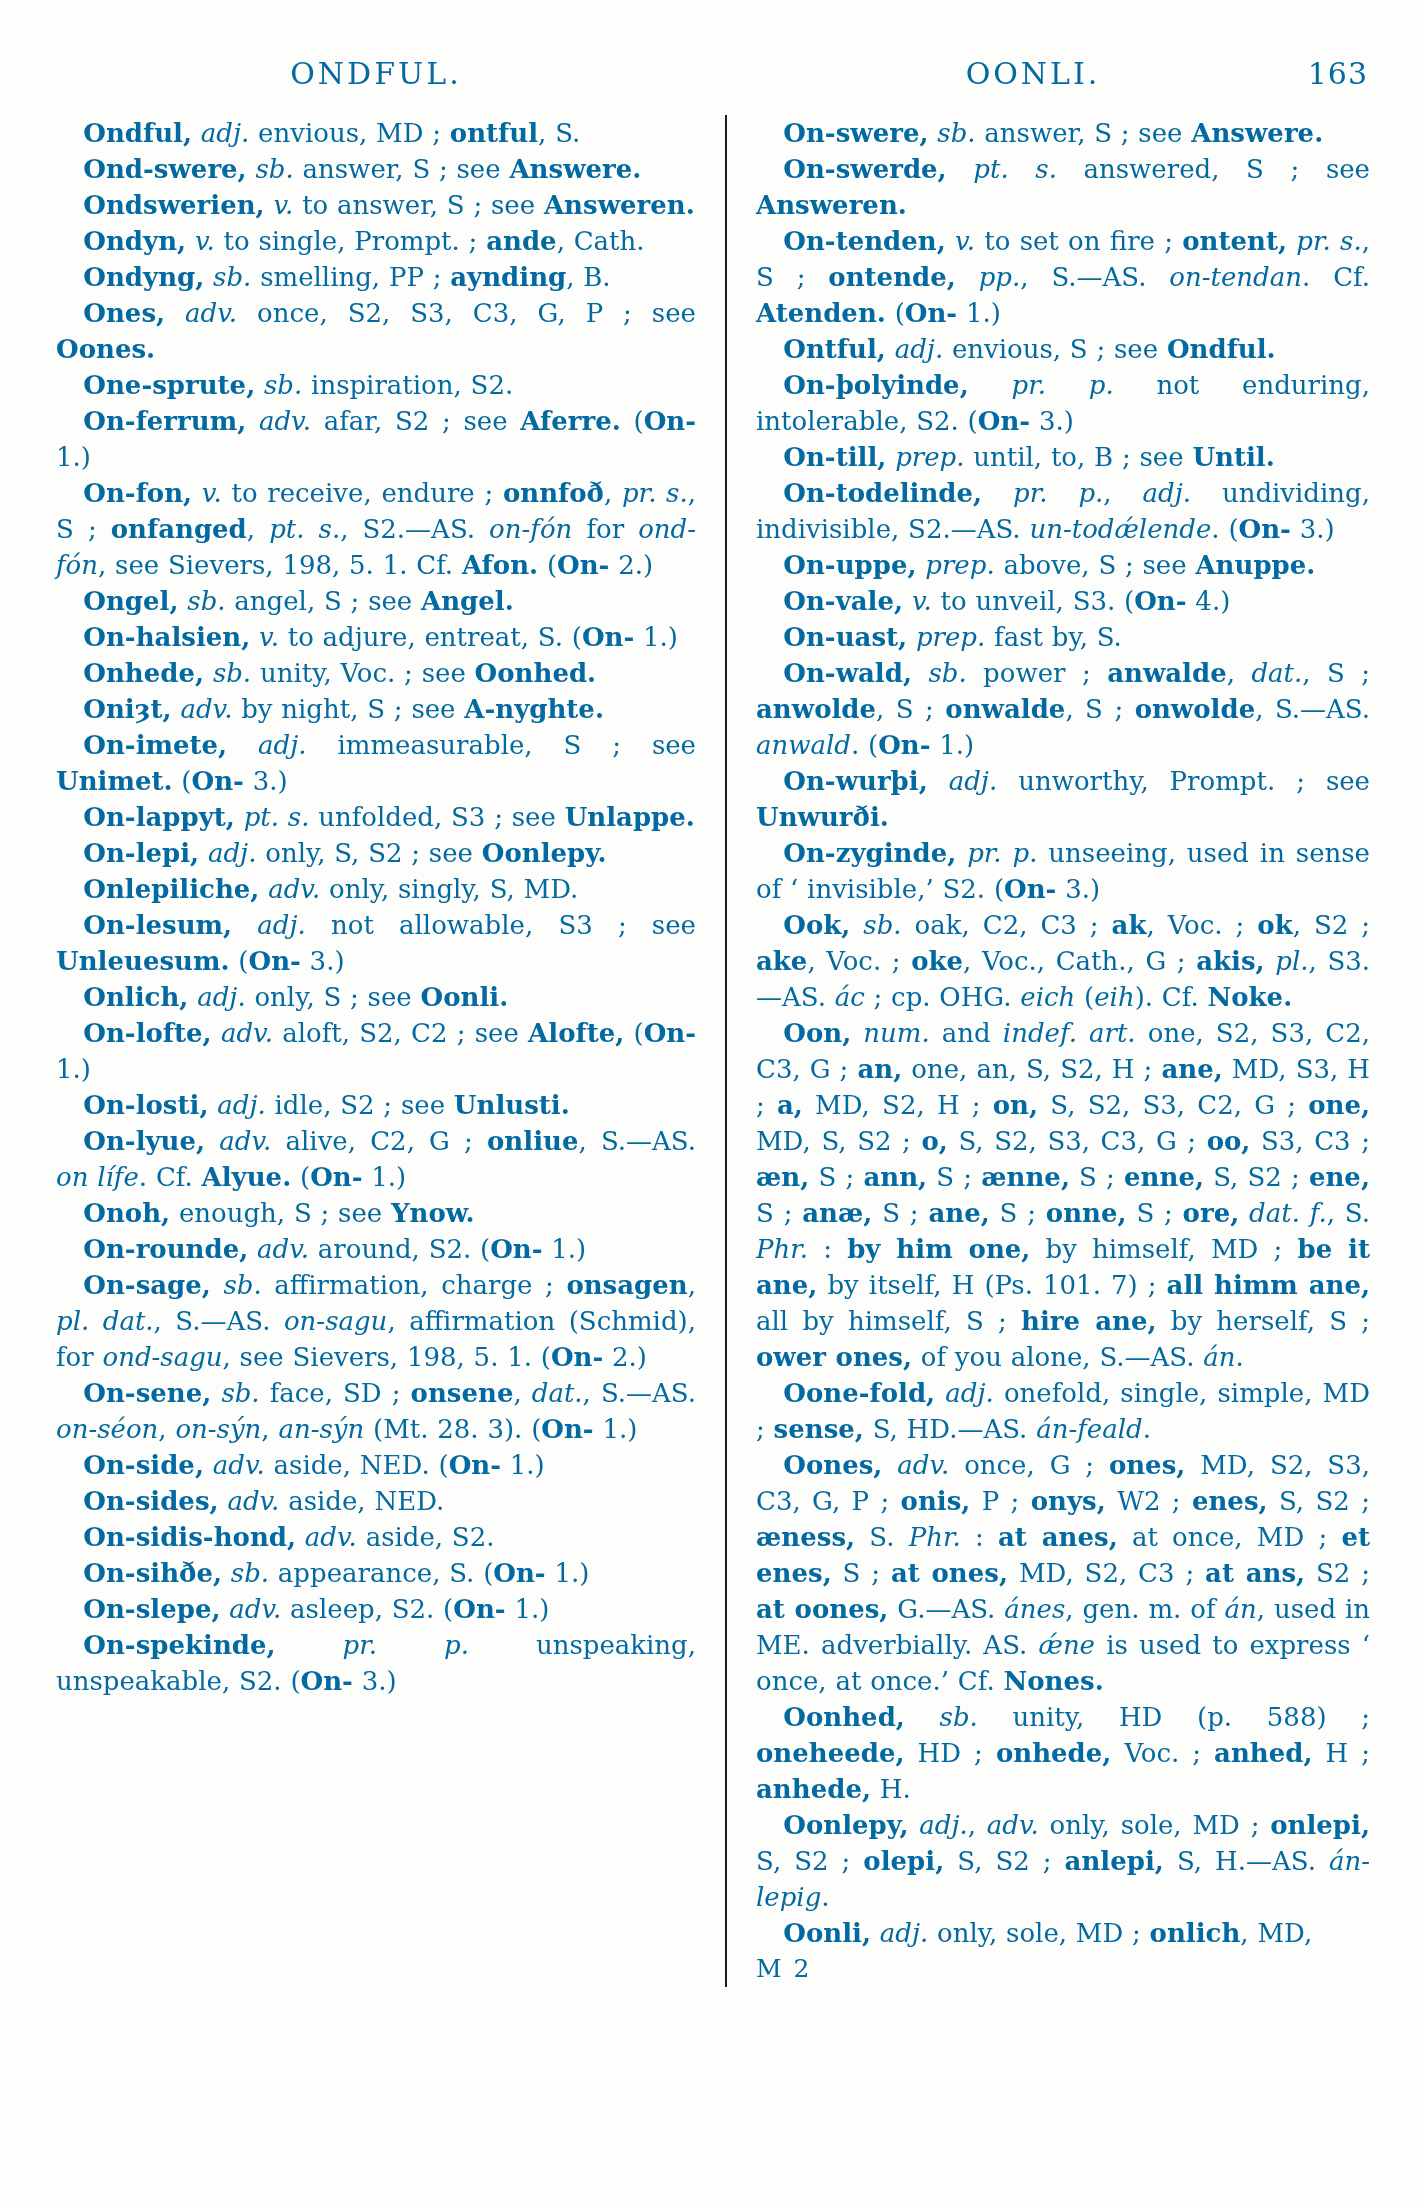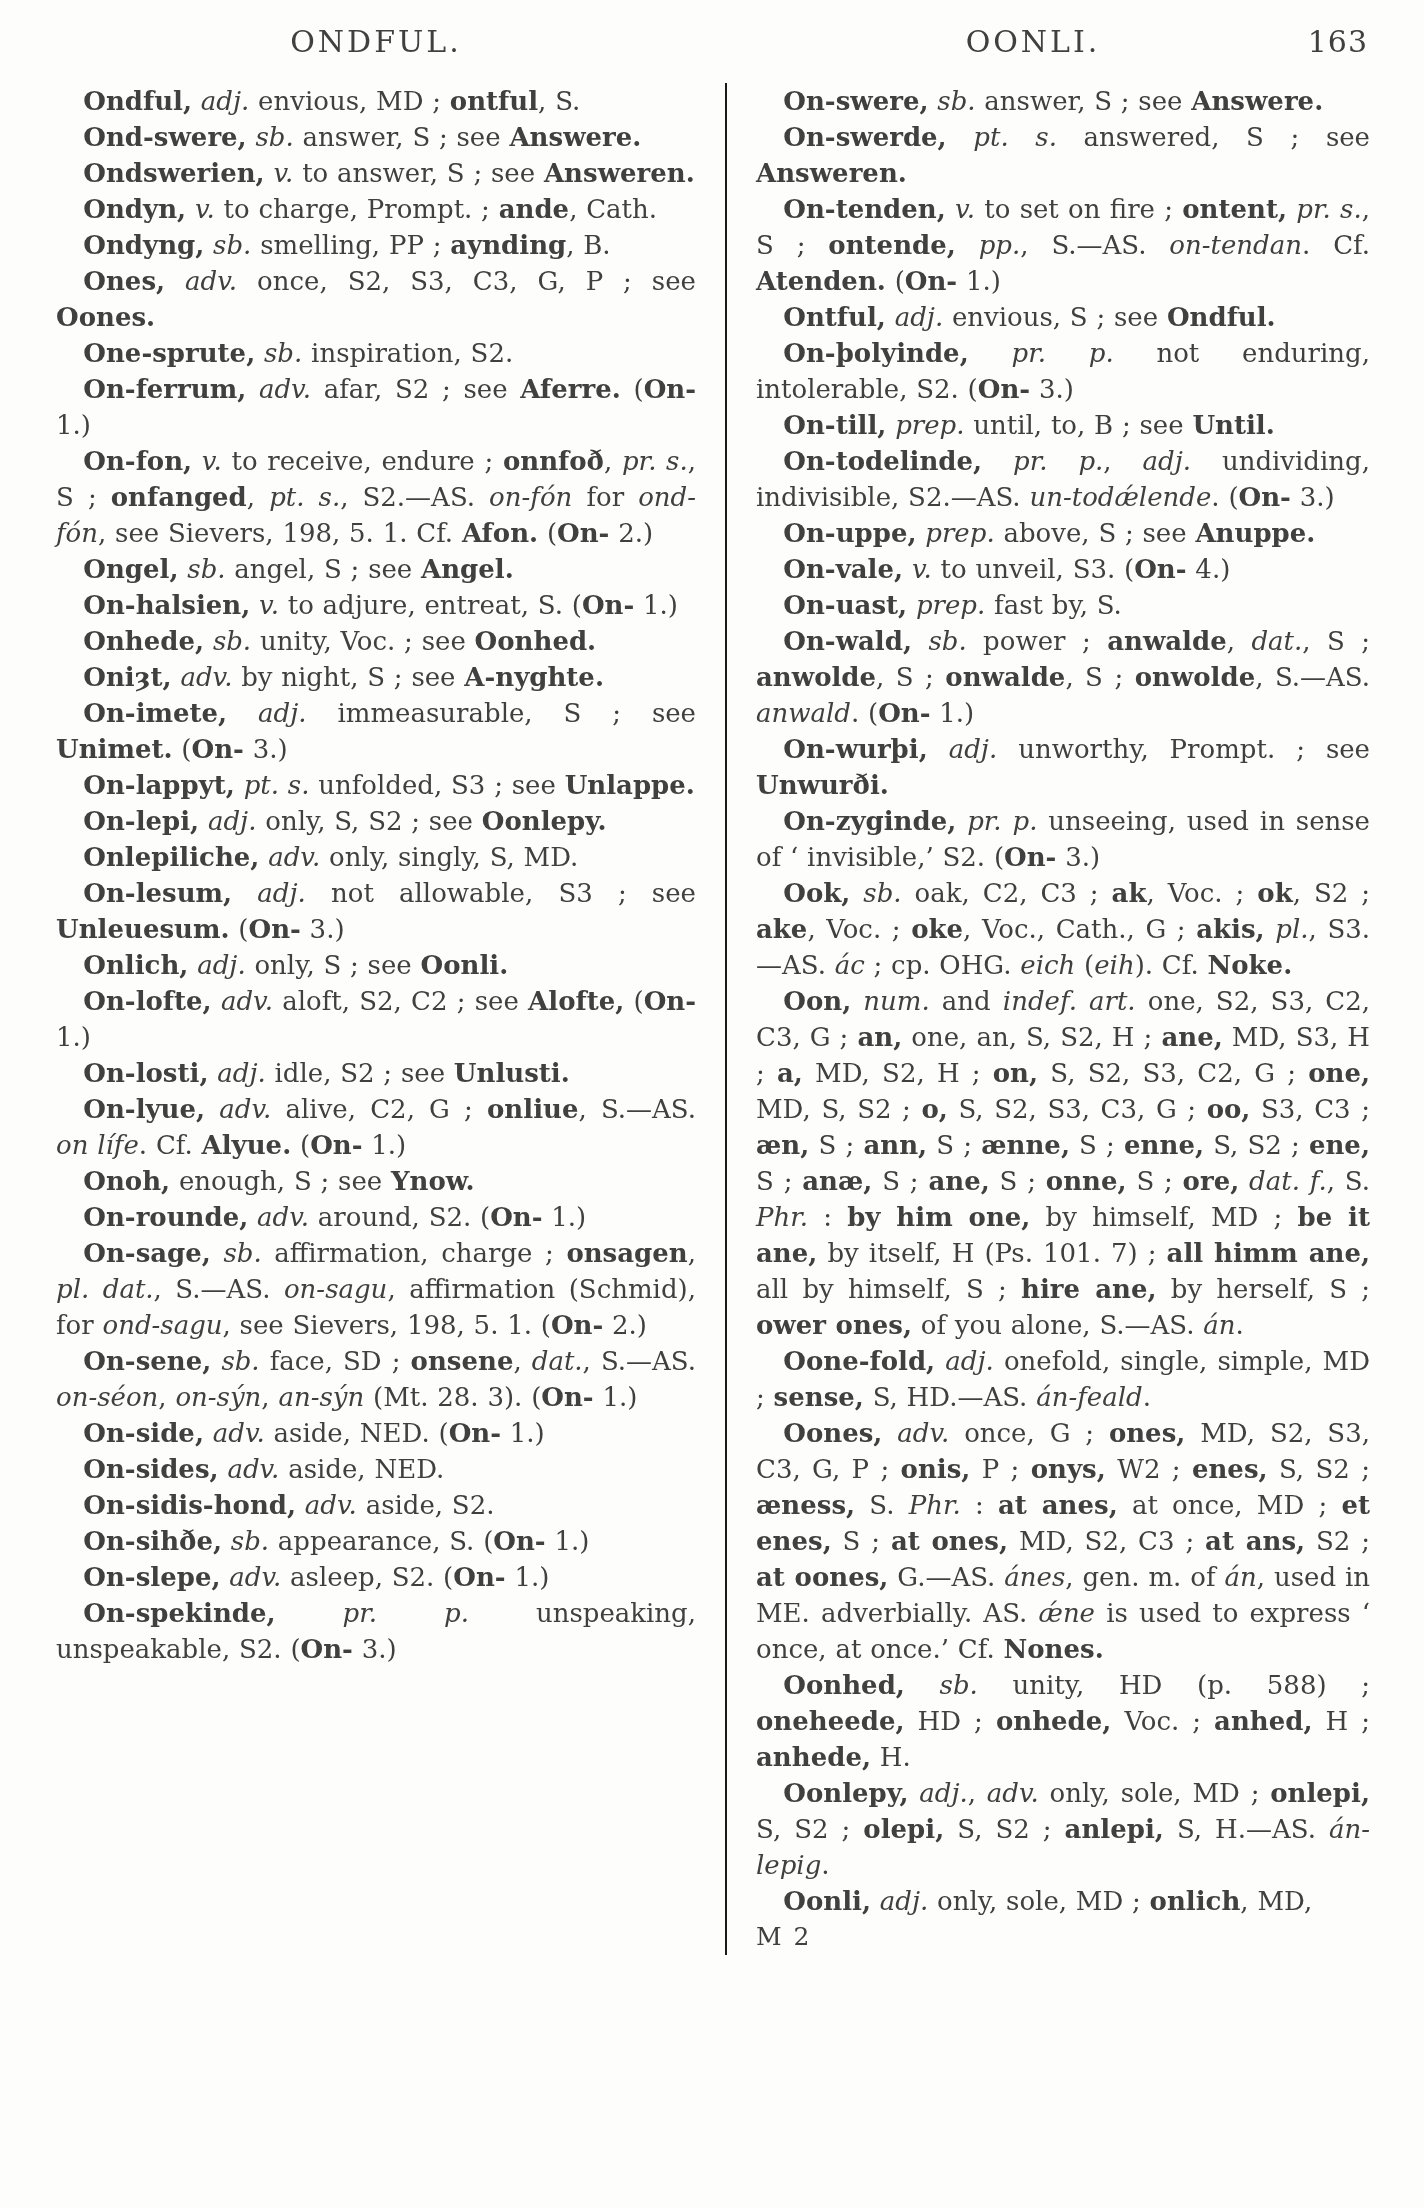--- a/index.html
+++ b/index.html
@@ -4,24 +4,24 @@
 <style>
   html, body {
     margin: 0;
     padding: 0;
     background: #f6f6f3;
   }
   .page {
     width: 1424px;
     height: 2208px;
     background: #fdfdfb;
-    color: #404040;
+    color: #0369a1;
     font-family: "DejaVu Serif", "Liberation Serif", serif;
     box-sizing: border-box;
-    padding: 24px 54px 0 56px;
+    padding: 56px 54px 0 56px;
     overflow: hidden;
   }
   .running-head {
     display: flex;
     align-items: baseline;
     font-size: 30px;
     margin-bottom: 24px;
   }
   .rh-left {
     width: 640px;
@@ -81,21 +81,21 @@
       <span class="rh-page">163</span>
     </div>
   </div>
 
   <div class="columns">
     <div class="col-left">
       <div class="entries">
           <p class="entry"><span class="seg-b">Ondful,</span><span class="seg-n"> </span><span class="seg-i">adj.</span><span class="seg-n"> envious, MD ; </span><span class="seg-b">ontful</span><span class="seg-n">, S.</span></p>
           <p class="entry"><span class="seg-b">Ond-swere,</span><span class="seg-n"> </span><span class="seg-i">sb.</span><span class="seg-n"> answer, S ; see </span><span class="seg-b">Answere.</span></p>
           <p class="entry"><span class="seg-b">Ondswerien,</span><span class="seg-n"> </span><span class="seg-i">v.</span><span class="seg-n"> to answer, S ; see </span><span class="seg-b">Answeren.</span></p>
-          <p class="entry"><span class="seg-b">Ondyn,</span><span class="seg-n"> </span><span class="seg-i">v.</span><span class="seg-n"> to charge, Prompt. ; </span><span class="seg-b">ande</span><span class="seg-n">, Cath.</span></p>
+          <p class="entry"><span class="seg-b">Ondyn,</span><span class="seg-n"> </span><span class="seg-i">v.</span><span class="seg-n"> to single, Prompt. ; </span><span class="seg-b">ande</span><span class="seg-n">, Cath.</span></p>
           <p class="entry"><span class="seg-b">Ondyng,</span><span class="seg-n"> </span><span class="seg-i">sb.</span><span class="seg-n"> smelling, PP ; </span><span class="seg-b">aynding</span><span class="seg-n">, B.</span></p>
           <p class="entry"><span class="seg-b">Ones,</span><span class="seg-n"> </span><span class="seg-i">adv.</span><span class="seg-n"> once, S2, S3, C3, G, P ; see </span><span class="seg-b">Oones.</span></p>
           <p class="entry"><span class="seg-b">One-sprute,</span><span class="seg-n"> </span><span class="seg-i">sb.</span><span class="seg-n"> inspiration, S2.</span></p>
           <p class="entry"><span class="seg-b">On-ferrum,</span><span class="seg-n"> </span><span class="seg-i">adv.</span><span class="seg-n"> afar, S2 ; see </span><span class="seg-b">Aferre.</span><span class="seg-n"> (</span><span class="seg-b">On-</span><span class="seg-n"> 1.)</span></p>
           <p class="entry"><span class="seg-b">On-fon,</span><span class="seg-n"> </span><span class="seg-i">v.</span><span class="seg-n"> to receive, endure ; </span><span class="seg-b">onnfoð</span><span class="seg-n">, </span><span class="seg-i">pr. s.</span><span class="seg-n">, S ; </span><span class="seg-b">onfanged</span><span class="seg-n">, </span><span class="seg-i">pt. s.</span><span class="seg-n">, S2.—AS. </span><span class="seg-i">on-fón</span><span class="seg-n"> for </span><span class="seg-i">ond-fón</span><span class="seg-n">, see Sievers, 198, 5. 1. Cf. </span><span class="seg-b">Afon.</span><span class="seg-n"> (</span><span class="seg-b">On-</span><span class="seg-n"> 2.)</span></p>
           <p class="entry"><span class="seg-b">Ongel,</span><span class="seg-n"> </span><span class="seg-i">sb.</span><span class="seg-n"> angel, S ; see </span><span class="seg-b">Angel.</span></p>
           <p class="entry"><span class="seg-b">On-halsien,</span><span class="seg-n"> </span><span class="seg-i">v.</span><span class="seg-n"> to adjure, entreat, S. (</span><span class="seg-b">On-</span><span class="seg-n"> 1.)</span></p>
           <p class="entry"><span class="seg-b">Onhede,</span><span class="seg-n"> </span><span class="seg-i">sb.</span><span class="seg-n"> unity, Voc. ; see </span><span class="seg-b">Oonhed.</span></p>
           <p class="entry"><span class="seg-b">Oniȝt,</span><span class="seg-n"> </span><span class="seg-i">adv.</span><span class="seg-n"> by night, S ; see </span><span class="seg-b">A-nyghte.</span></p>
           <p class="entry"><span class="seg-b">On-imete,</span><span class="seg-n"> </span><span class="seg-i">adj.</span><span class="seg-n"> immeasurable, S ; see </span><span class="seg-b">Unimet.</span><span class="seg-n"> (</span><span class="seg-b">On-</span><span class="seg-n"> 3.)</span></p>

